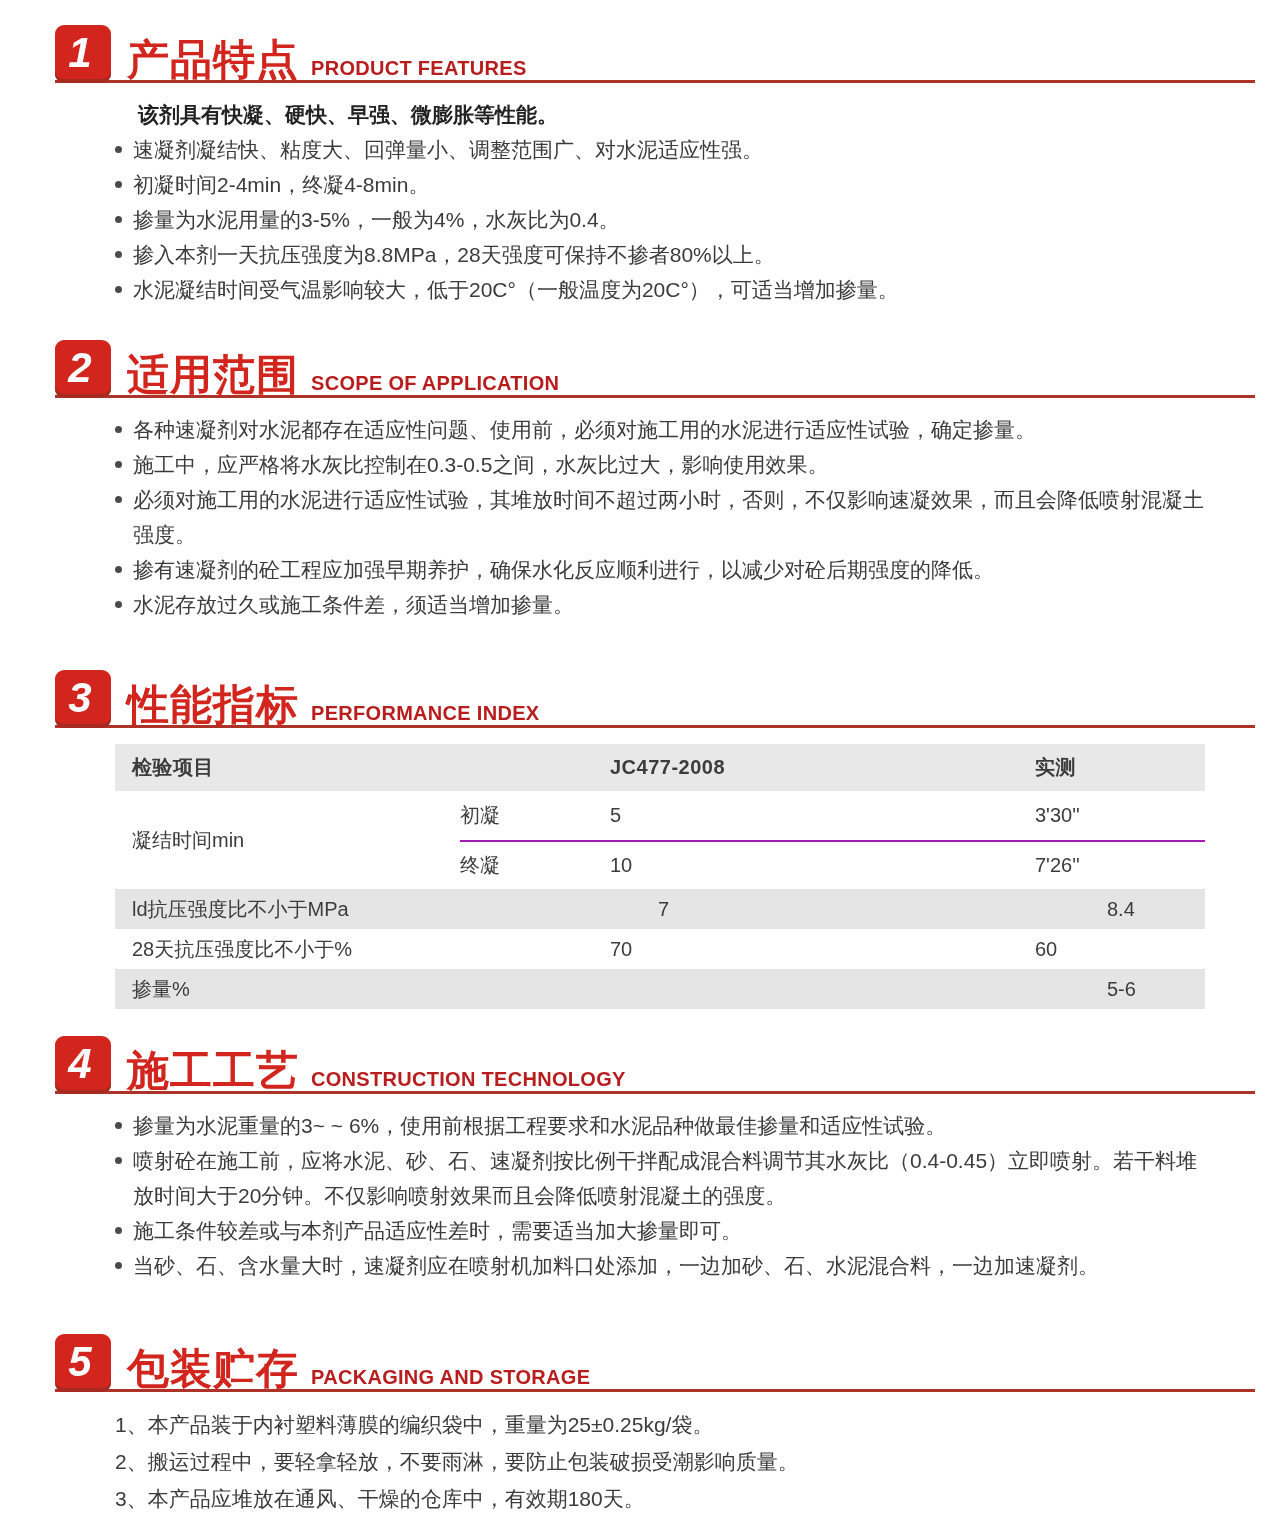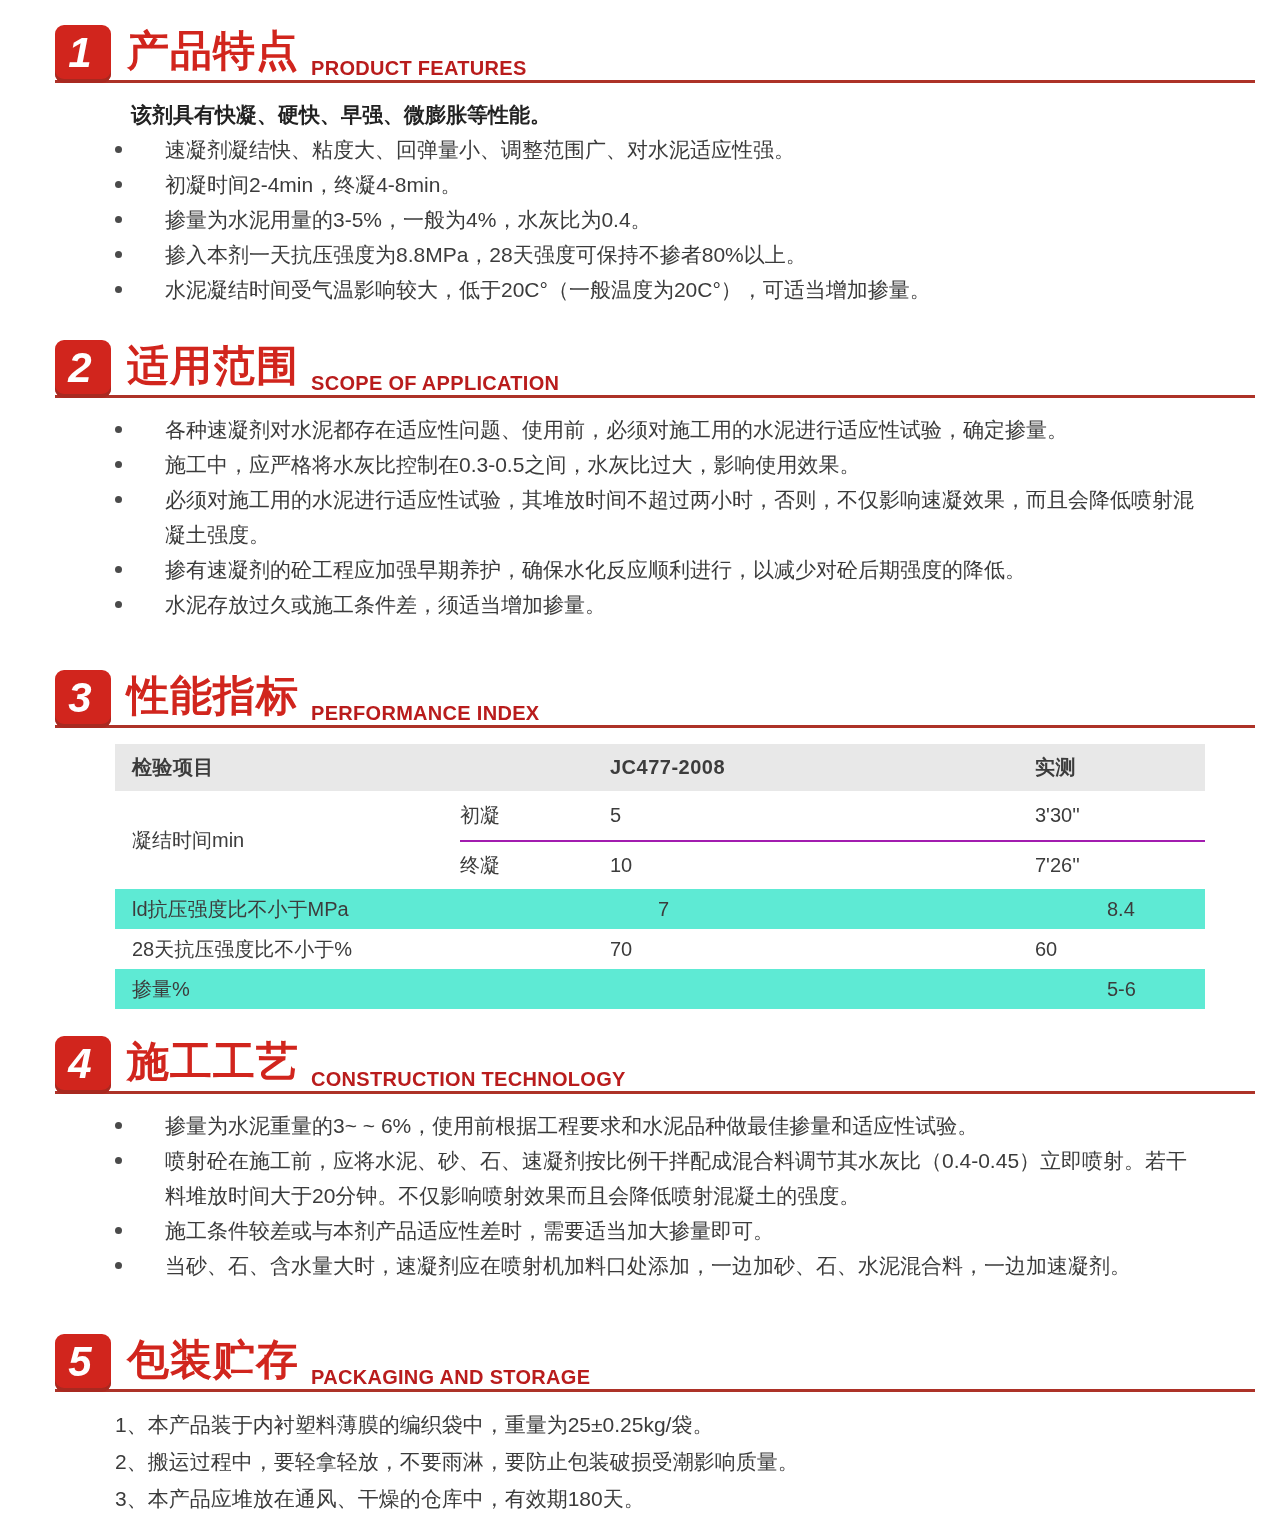--- a/index.html
+++ b/index.html
@@ -16,49 +16,49 @@
   .sec-rule { position:absolute; left:0; right:0; bottom:0; height:3px; background:#ad3228; }
   .sec-head-inner { position:absolute; left:0; bottom:0; display:flex; align-items:flex-end; }
   .badge {
     width:56px; height:58px; background:#d1251d; border-radius:9px;
     color:#ffffff; font-size:42px; font-weight:bold; font-style:italic;
     display:flex; align-items:center; justify-content:center;
     padding-right:6px; padding-bottom:2px; position:relative; z-index:1;
     box-shadow: inset 0 -4px 0 #a82920;
   }
   .title-zh { color:#d1251d; font-size:42px; font-weight:bold; line-height:1;
-    margin-left:16px; margin-bottom:11px; letter-spacing:1px; }
+    margin-left:16px; margin-bottom:2px; letter-spacing:1px; }
   .title-en { color:#b91c1c; font-size:20px; font-weight:bold; line-height:1;
     margin-left:12px; margin-bottom:5px; letter-spacing:0.3px; }
 
   
   .sec-content { padding:14px 72px 0 115px; font-size:21px; }
-  .intro { font-weight:bold; color:#222; line-height:35px; margin-left:16px; }
-  .bullet { display:flex; line-height:35px;gap:32px; }
+  .intro { font-weight:bold; color:#222; line-height:35px; margin-left:23px; }
+  .bullet { display:flex; line-height:35px; }
   .dot { width:7px; height:7px; border-radius:50%; background:#4a4a4a;
     margin:14px 11px 0 0; flex:none; }
   .bullet-text { flex:1; }
   .numbered { line-height:37px; }
 
   
   .table-wrap { padding:16px 75px 15px 115px; }
   .ptable { font-size:20px; color:#3c3c3c; }
   .t-row { display:flex; align-items:center; }
   .c1 { width:345px; padding-left:17px; }
   .c2 { width:150px; }
   .c3 { width:350px; text-align:left; }
   .c4 { flex:1; padding-left:75px; }
   .t-head { height:47px; background:#e8e8e8; font-weight:bold; letter-spacing:0.5px; }
   .t-setting { display:flex; align-items:stretch; background:#ffffff; }
   .t-setting .c1 { display:flex; align-items:center; }
   .sub-rows { flex:1; }
   .sub-row { display:flex; align-items:center; height:49px; }
   .sub-row.divided { border-top:2px solid #a21caf; }
   .t-r { height:40px; }
-  .bg-gray { background:#5eead4;gap:24px; }
+  .bg-gray { background:#e5e5e5;gap:24px; }
 
   
   .sec-1 { margin-bottom:33px; }
   .sec-2 { margin-bottom:48px; }
   .sec-3 { margin-bottom:12px; }
   .sec-4 { margin-bottom:51px; }
   .sec-5 { margin-bottom:0; }
 </style>
 </head>
 <body>

